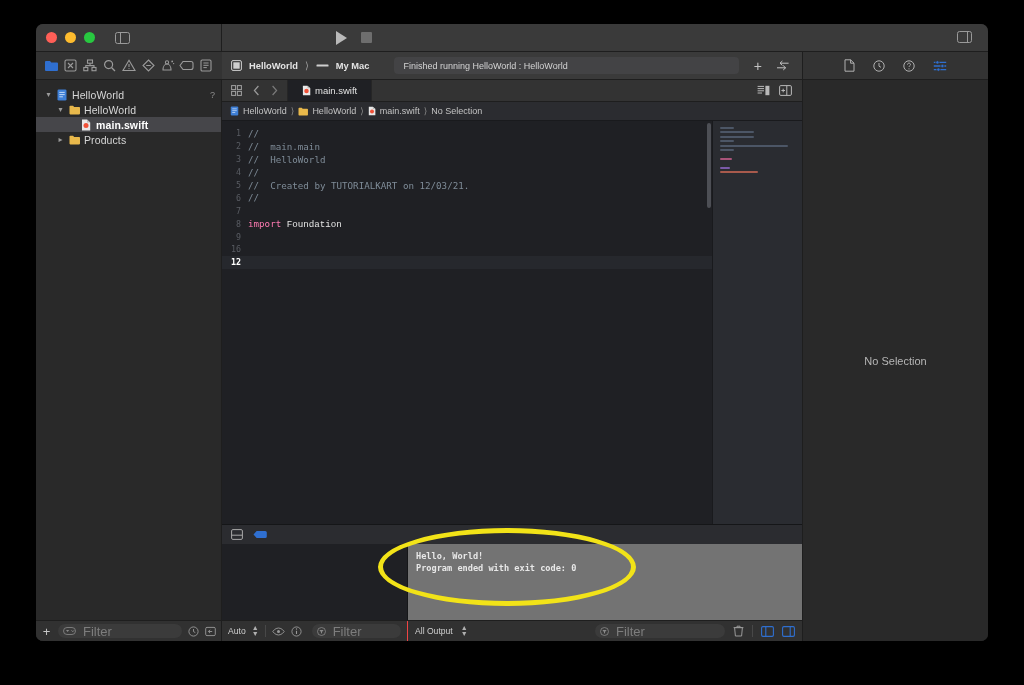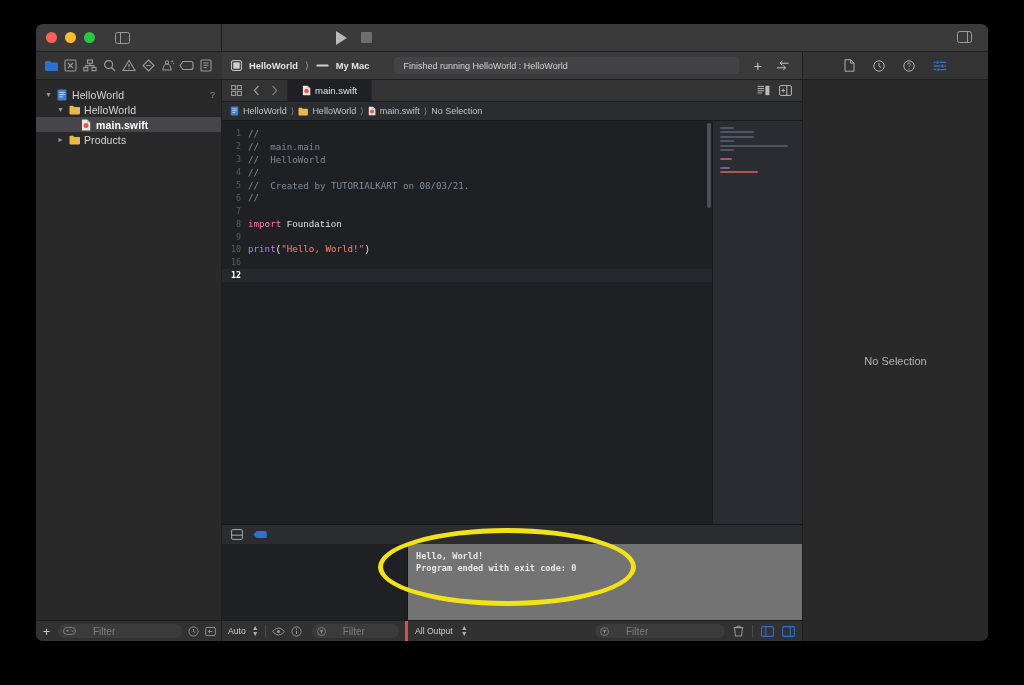--- a/index.html
+++ b/index.html
@@ -92,22 +92,22 @@
   .tree-label.bold { font-weight: bold; color: #ffffff; }
   .qmark { margin-left: auto; color: #8e8e8e; font-size: 9px; }
   .nav-footer {
     height: 21px; min-height: 21px; background: #313131;
     border-top: 1px solid #1e1e1e;
     display: flex; align-items: center; gap: 6px; padding: 0 5px;
   }
   .plus-btn { color: #c8c8c8; font-size: 13px; line-height: 1; width: 11px; text-align: center; }
   .filter-pill {
     flex: 1; height: 14px; background: #3b3b3b; border-radius: 7px;
-    display: flex; align-items: center; gap: 17px; padding: 0 5px;
-    color: #7d7d7d; font-size: 10px;
+    display: flex; align-items: center; gap: 7px; padding: 0 5px;
+    color: #7d7d7d; font-size: 13px;
   }
   .mini-ico { display: flex; align-items: center; }
 
   
   .editor-col { flex: 1; display: flex; flex-direction: column; min-width: 0; background: #1f2024; }
   .tabbar {
     height: 22px; min-height: 22px; background: #333333;
     display: flex; align-items: stretch; border-bottom: 1px solid #1e1e1e;
   }
   .tabbar-left {
@@ -166,21 +166,21 @@
     font-family: "DejaVu Sans Mono", monospace; font-size: 8.6px;
     color: #e8e8e8; font-weight: bold; line-height: 12px; white-space: pre;
   }
   .statusbar {
     height: 21px; min-height: 21px; background: #313131;
     border-top: 1px solid #1e1e1e; display: flex; align-items: center;
   }
   .sb-left {
     width: 186px; min-width: 186px; height: 100%;
     display: flex; align-items: center; gap: 6px; padding: 0 6px;
-    border-right: 3px solid #ef4444;
+    border-right: 1px solid #ef4444;
   }
   .sb-right { flex: 1; height: 100%; display: flex; align-items: center; gap: 8px; padding: 0 7px; }
   .sb-txt { font-size: 8.6px; color: #cfcfcf; white-space: nowrap; }
   .stepper { font-size: 7px; color: #b0b0b0; line-height: .85; display: flex; flex-direction: column; }
   .sb-div { width: 1px; height: 12px; background: #484848; }
 
   
   .inspector {
     width: 186px; min-width: 186px; background: #292929;
     border-left: 1px solid #1e1e1e;
@@ -475,26 +475,25 @@
         </div>
 
         <div class="code-area">
           <div class="code-scroll" id="code-scroll">
             <div style="height:6px"></div>
             <div id="code-lines">
                 <div class="code-line"><span class="gutter-n">1</span><span><span class="tok-cm">//</span></span></div>
                 <div class="code-line"><span class="gutter-n">2</span><span><span class="tok-cm">//  main.main</span></span></div>
                 <div class="code-line"><span class="gutter-n">3</span><span><span class="tok-cm">//  HelloWorld</span></span></div>
                 <div class="code-line"><span class="gutter-n">4</span><span><span class="tok-cm">//</span></span></div>
-                <div class="code-line"><span class="gutter-n">5</span><span><span class="tok-cm">//  Created by TUTORIALKART on 08/03/21.</span></span></div>
+                <div class="code-line"><span class="gutter-n">5</span><span><span class="tok-cm">//  Created by TUTORIALKART on 12/03/21.</span></span></div>
                 <div class="code-line"><span class="gutter-n">6</span><span><span class="tok-cm">//</span></span></div>
                 <div class="code-line"><span class="gutter-n">7</span><span></span></div>
                 <div class="code-line"><span class="gutter-n">8</span><span><span class="tok-kw">import</span><span class="tok-pl"> Foundation</span></span></div>
                 <div class="code-line"><span class="gutter-n">9</span><span></span></div>
-                <div class="code-line"><span class="gutter-n">10</span><span><span class="tok-fn">print</span><span class="tok-pl">(</span><span class="tok-str">"Hello, World!"</span><span class="tok-pl">)</span></span></div>
                 <div class="code-line"><span class="gutter-n">16</span><span></span></div>
                 <div class="code-line cur"><span class="gutter-n">12</span><span></span></div>
               </div>
             <div class="editor-vscroll"></div>
           </div>
           <div class="minimap" id="minimap">
               <div class="mm-line" style="width: 14px; background: rgb(76, 86, 102);"></div>
               <div class="mm-line" style="width: 34px; background: rgb(76, 86, 102);"></div>
               <div class="mm-line" style="width: 34px; background: rgb(76, 86, 102);"></div>
               <div class="mm-line" style="width: 14px; background: rgb(76, 86, 102);"></div>

